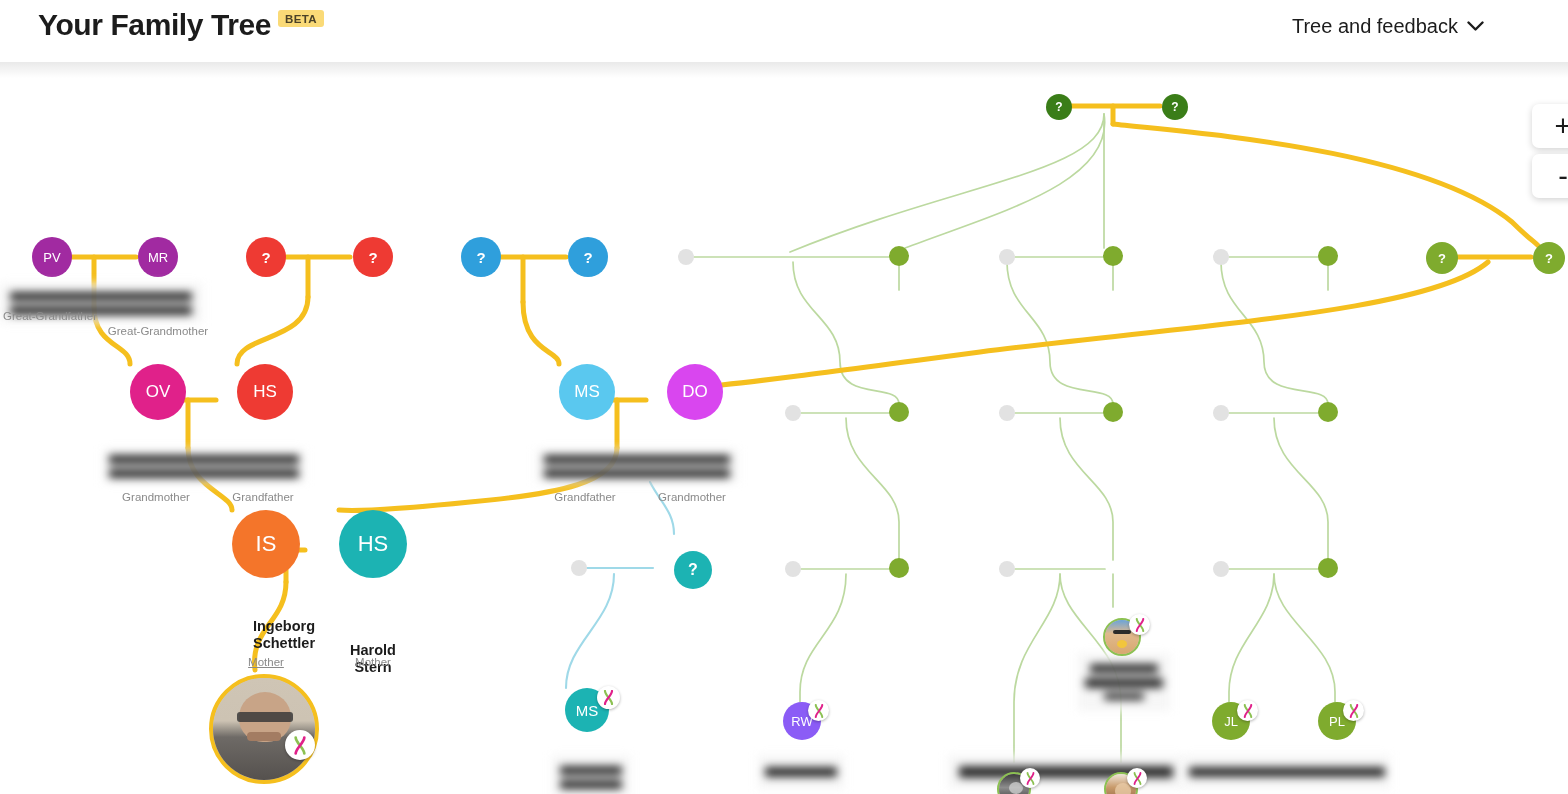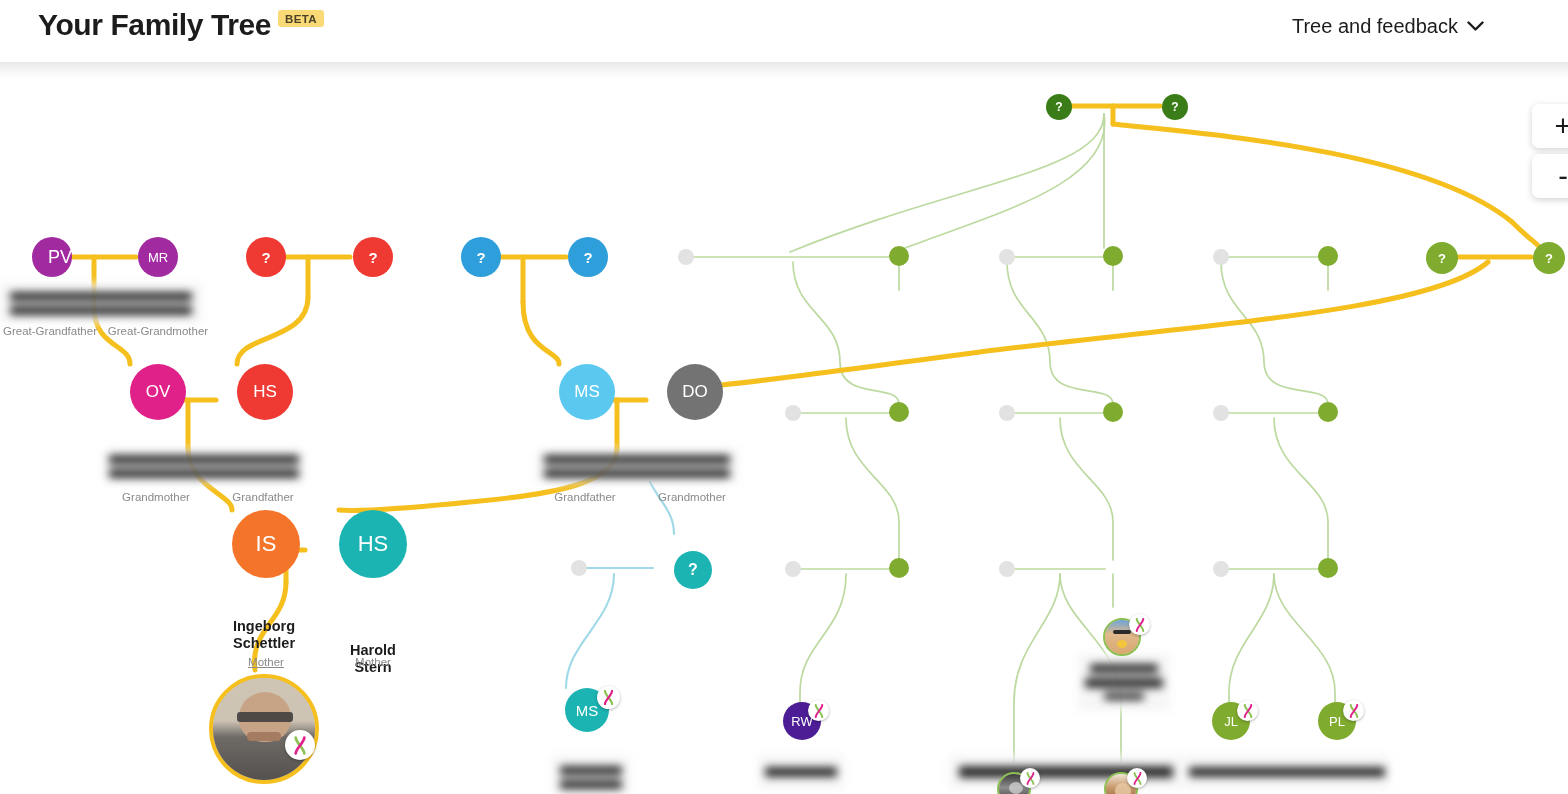--- a/index.html
+++ b/index.html
@@ -259,21 +259,21 @@
   <div class="dot" style="left:1213px;top:343px;width:16px;height:16px;background:#e2e2e2;"></div>
   <div class="dot" style="left:1318px;top:340px;width:20px;height:20px;background:#7fab2e;"></div>
 
   <div class="dot" style="left:571px;top:498px;width:16px;height:16px;background:#e2e2e2;"></div>
   <div class="dot" style="left:785px;top:499px;width:16px;height:16px;background:#e2e2e2;"></div>
   <div class="dot" style="left:889px;top:496px;width:20px;height:20px;background:#7fab2e;"></div>
   <div class="dot" style="left:999px;top:499px;width:16px;height:16px;background:#e2e2e2;"></div>
   <div class="dot" style="left:1213px;top:499px;width:16px;height:16px;background:#e2e2e2;"></div>
   <div class="dot" style="left:1318px;top:496px;width:20px;height:20px;background:#7fab2e;"></div>
 
-  <div class="node" style="left:32px;top:175px;width:40px;height:40px;background:#a12aa1;font-size:18px;justify-content:flex-end;">
+  <div class="node" style="left:32px;top:175px;width:40px;height:40px;background:#a12aa1;font-size:13px;">
     <span>PV</span>
   </div>
   <div class="node" style="left:138px;top:175px;width:40px;height:40px;background:#a12aa1;font-size:13px;">
     <span>MR</span>
   </div>
   <div class="node q" style="left:246px;top:175px;width:40px;height:40px;background:#ee3a33;font-size:15px;">
     <span>?</span>
   </div>
   <div class="node q" style="left:353px;top:175px;width:40px;height:40px;background:#ee3a33;font-size:15px;">
     <span>?</span>
@@ -299,21 +299,21 @@
 
   <div class="node" style="left:130px;top:302px;width:56px;height:56px;background:#e0218a;font-size:17px;">
     <span>OV</span>
   </div>
   <div class="node" style="left:237px;top:302px;width:56px;height:56px;background:#ee3a33;font-size:17px;">
     <span>HS</span>
   </div>
   <div class="node" style="left:559px;top:302px;width:56px;height:56px;background:#5ac8ef;font-size:17px;">
     <span>MS</span>
   </div>
-  <div class="node" style="left:667px;top:302px;width:56px;height:56px;background:#737373;font-size:17px;">
+  <div class="node" style="left:667px;top:302px;width:56px;height:56px;background:#d946ef;font-size:17px;">
     <span>DO</span>
   </div>
 
   <div class="node" style="left:232px;top:448px;width:68px;height:68px;background:#f4752a;font-size:22px;">
     <span>IS</span>
   </div>
   <div class="node" style="left:339px;top:448px;width:68px;height:68px;background:#1cb3b3;font-size:22px;">
     <span>HS</span>
   </div>
 
@@ -324,21 +324,21 @@
   <div class="node" style="left:565px;top:626px;width:44px;height:44px;background:#1cb3b3;font-size:15px;">
     <span>MS</span>
   </div>
   <div class="dna-badge" style="left:597px;top:624px;width:23px;height:23px;">
     <svg width="13" height="15" viewBox="0 0 13 15">
         <path d="M3 1 C3 5 10 10 10 14" stroke="#8cc152" stroke-width="2.2" fill="none" stroke-linecap="round"></path>
         <path d="M10 1 C10 5 3 10 3 14" stroke="#e0218a" stroke-width="2.2" fill="none" stroke-linecap="round"></path>
       </svg>
   </div>
 
-  <div class="node" style="left:783px;top:640px;width:38px;height:38px;background:#4c1d95;font-size:13px;">
+  <div class="node" style="left:783px;top:640px;width:38px;height:38px;background:#8b5cf6;font-size:13px;">
     <span>RW</span>
   </div>
   <div class="dna-badge" style="left:808px;top:638px;width:21px;height:21px;">
     <svg width="12" height="14" viewBox="0 0 13 15">
         <path d="M3 1 C3 5 10 10 10 14" stroke="#8cc152" stroke-width="2.2" fill="none" stroke-linecap="round"></path>
         <path d="M10 1 C10 5 3 10 3 14" stroke="#e0218a" stroke-width="2.2" fill="none" stroke-linecap="round"></path>
       </svg>
   </div>
 
   <div class="node" style="left:1212px;top:640px;width:38px;height:38px;background:#7fab2e;font-size:13px;">
@@ -436,28 +436,28 @@
   <div class="redacted" style="left:758px;top:693px;width:86px;height:34px;">
     <i style="width:72px;height:10px;"></i>
   </div>
   <div class="redacted" style="left:948px;top:693px;width:236px;height:34px;">
     <i style="width:214px;height:12px;"></i>
   </div>
   <div class="redacted" style="left:1184px;top:693px;width:206px;height:34px;">
     <i style="width:196px;height:10px;"></i>
   </div>
 
-  <div class="role-label" style="left:0px;top:263px;width:100px;">Great-Grandfather</div>
+  <div class="role-label" style="left:0px;top:248px;width:100px;">Great-Grandfather</div>
   <div class="role-label" style="left:101px;top:263px;width:114px;">Great-Grandmother</div>
   <div class="role-label" style="left:106px;top:429px;width:100px;">Grandmother</div>
   <div class="role-label" style="left:213px;top:429px;width:100px;">Grandfather</div>
   <div class="role-label" style="left:535px;top:429px;width:100px;">Grandfather</div>
   <div class="role-label" style="left:642px;top:429px;width:100px;">Grandmother</div>
 
-  <div class="name-label" style="left:204px;top:556px;width:120px;">Ingeborg
+  <div class="name-label" style="left:224px;top:556px;width:120px;">Ingeborg
 Schettler</div>
   <div class="role-label" style="left:206px;top:594px;width:120px;text-decoration:underline;">Mother</div>
   <div class="name-label" style="left:313px;top:580px;width:120px;">Harold
 Stern</div>
   <div class="role-label" style="left:313px;top:594px;width:120px;">Mother</div>
 
   <div class="zoom-btn" style="left:1532px;top:42px;width:62px;height:44px;">+</div>
   <div class="zoom-btn" style="left:1532px;top:92px;width:62px;height:44px;">-</div>
 
 </div>

